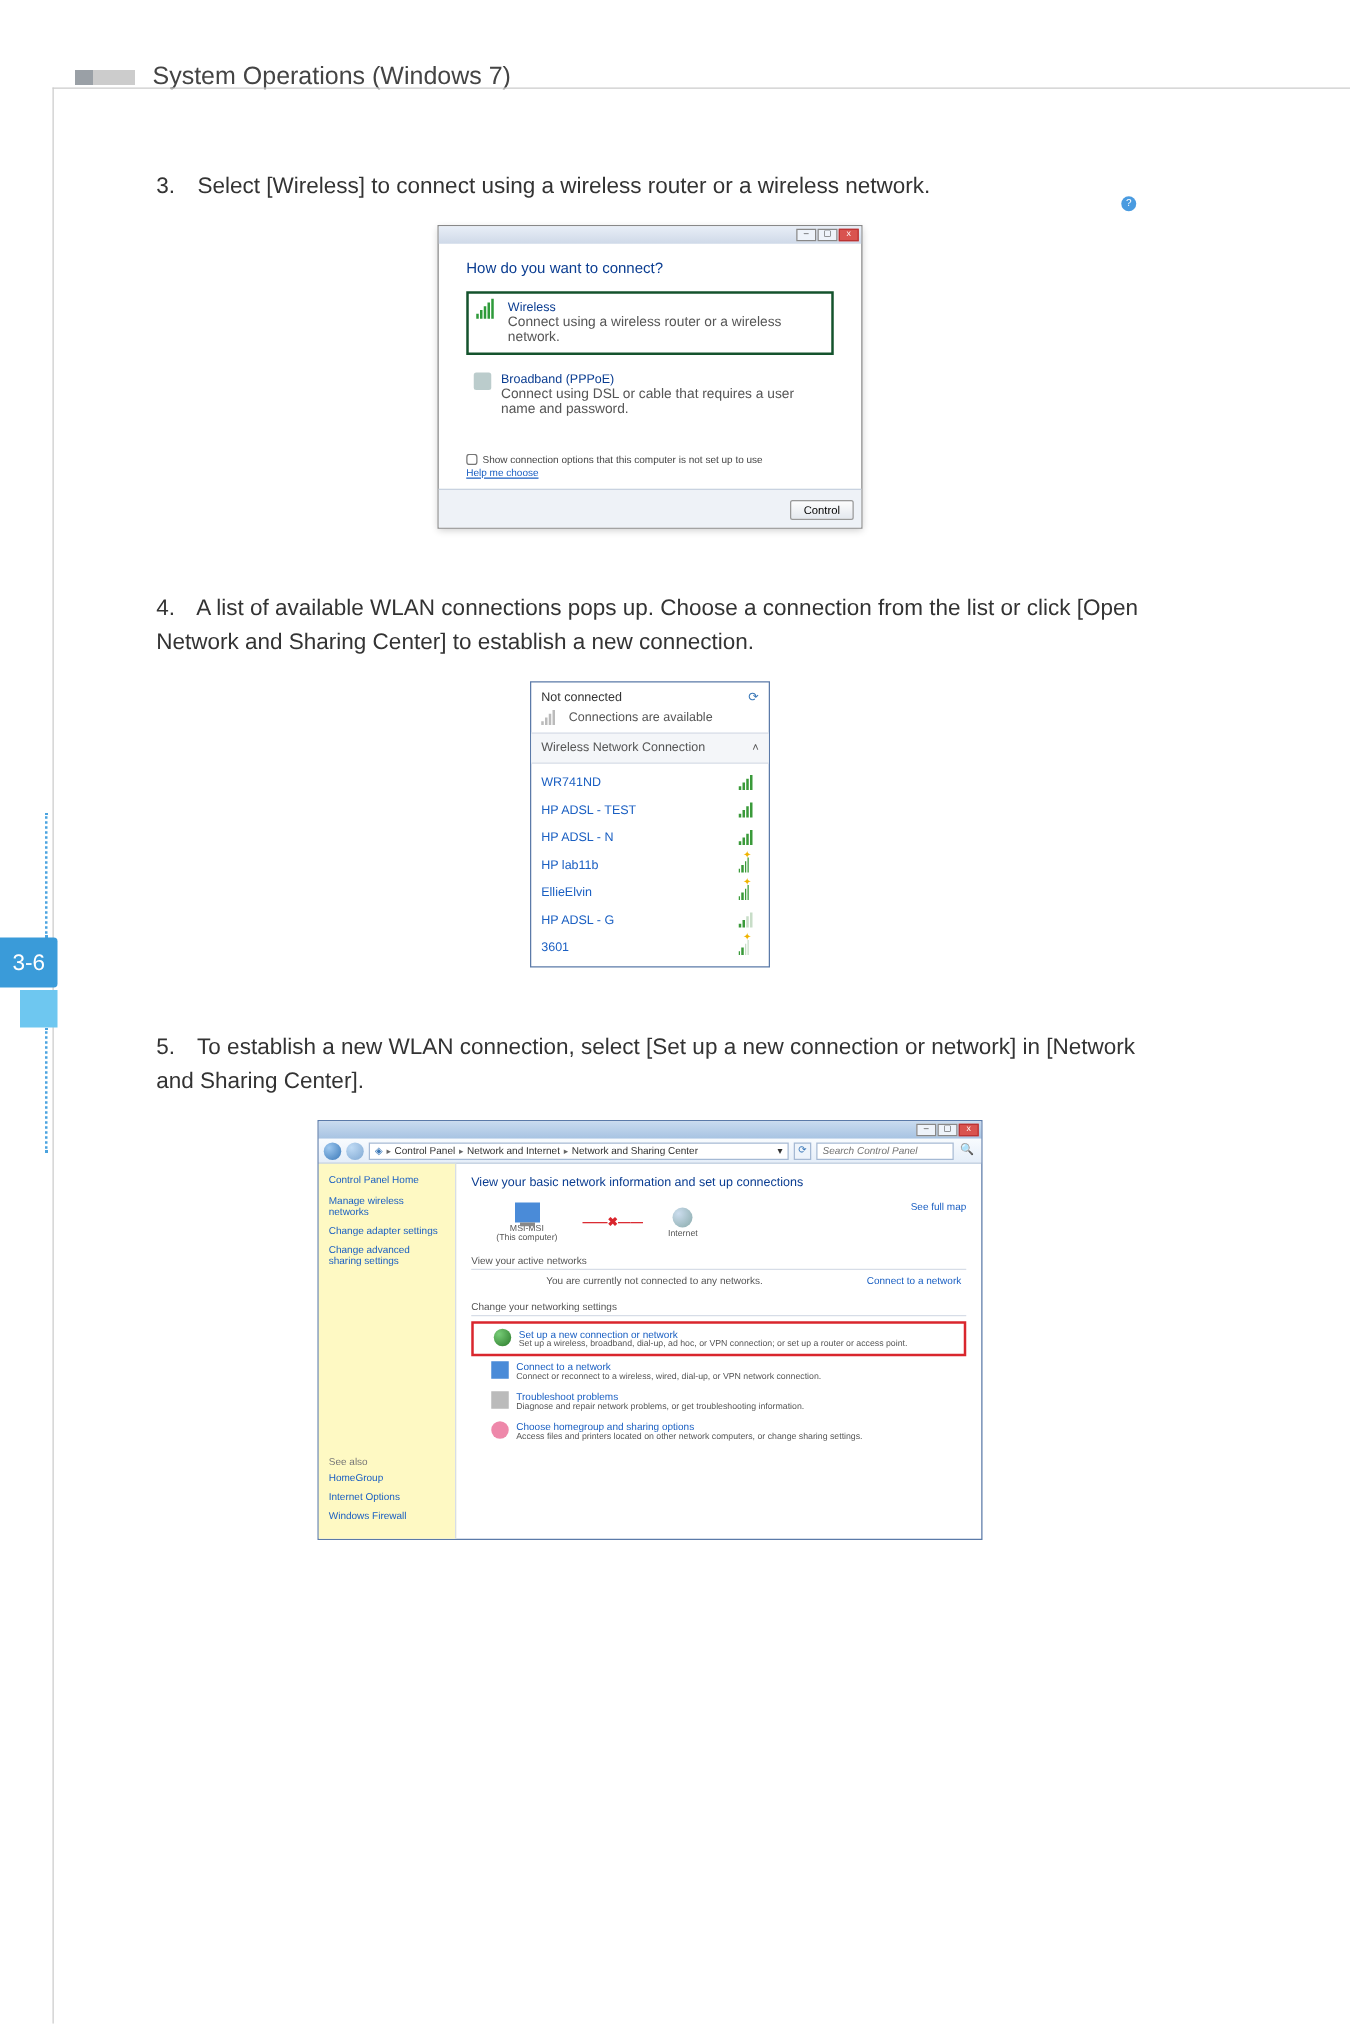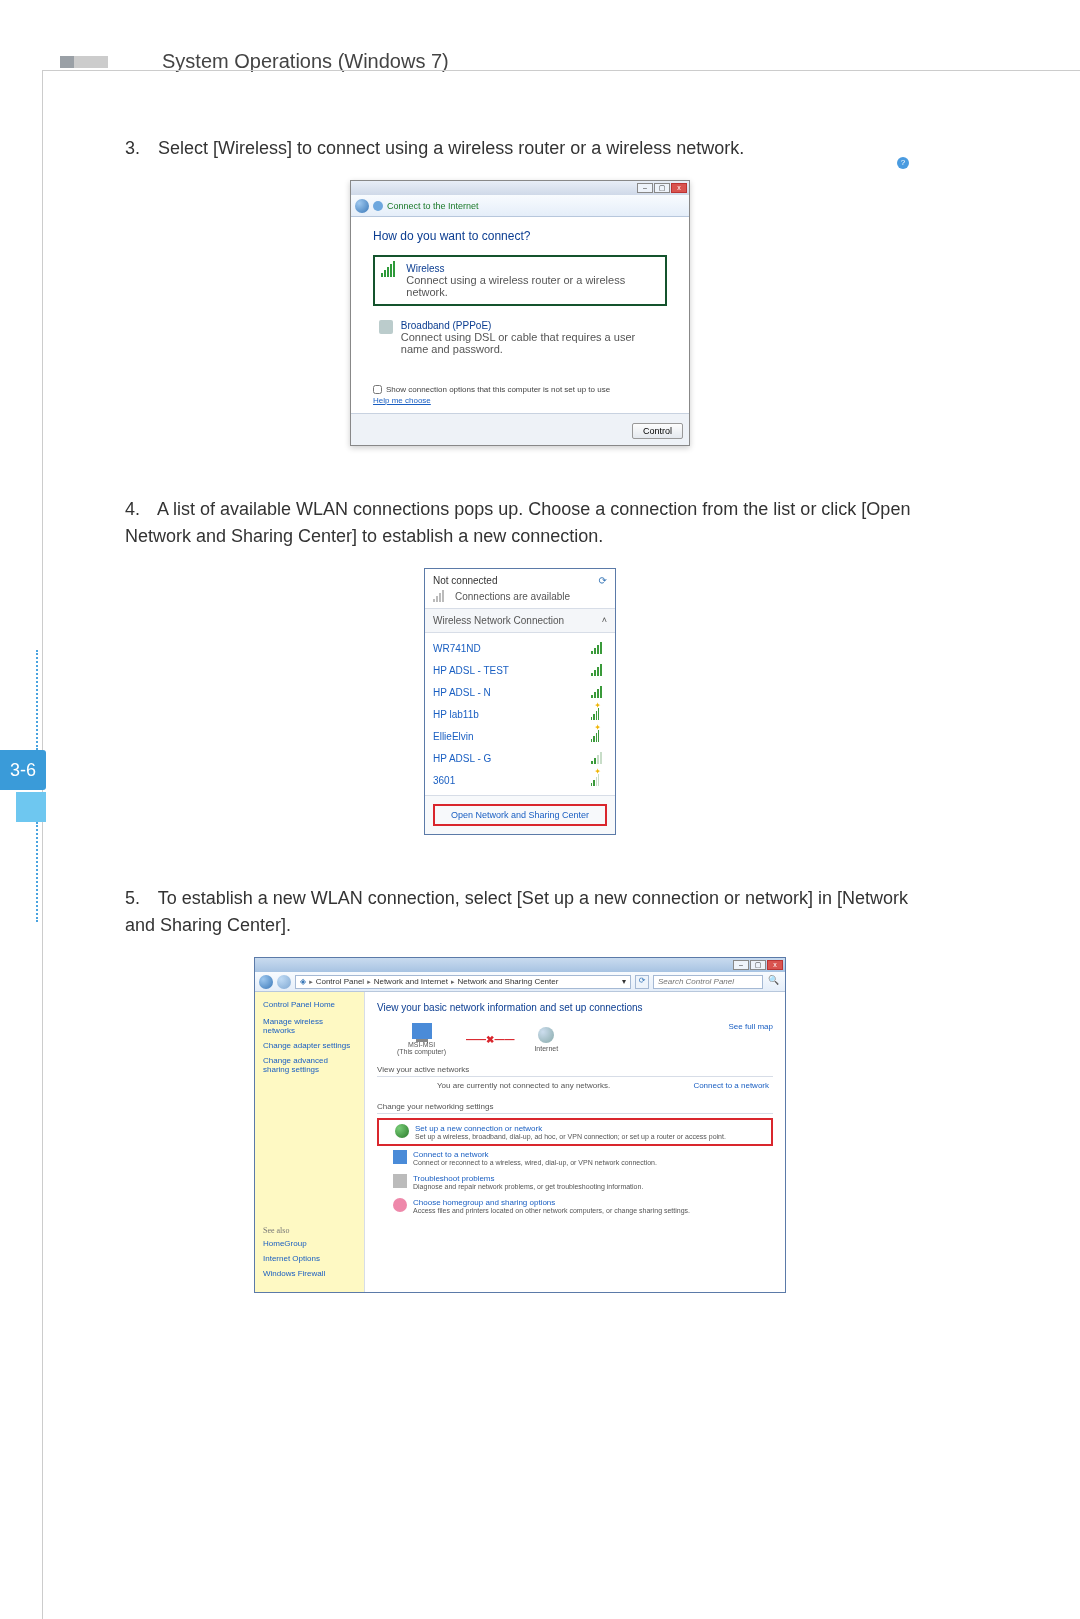--- a/index.html
+++ b/index.html
@@ -1,18 +1,18 @@
 <!DOCTYPE html>
 <html><head>
 <meta charset="utf-8">
 <style>
   * { box-sizing: border-box; margin: 0; padding: 0; }
   body { background: #fff; font-family: Arial, Helvetica, sans-serif; width: 1080px; height: 1619px; position: relative; color: #333; }
   .page-frame { position: absolute; left: 42px; top: 70px; width: 1038px; height: 1549px; border: 1px solid #ccc; border-right: none; border-bottom:none;}
-  .header-bar { position: absolute; left: 60px; top: 50px; display: flex; align-items: center; gap: 40px; }
+  .header-bar { position: absolute; left: 60px; top: 50px; display: flex; align-items: center; }
   .header-bullet { width: 48px; height: 12px; background: linear-gradient(to right,#9aa0a6 30%, #ccc 30%); margin-right: 14px; }
   .header-title { font-size: 20px; color: #444; }
   .content { position: absolute; left: 125px; top: 135px; width: 790px; }
   .step { font-size: 18px; color: #333; line-height: 1.5; margin-bottom: 18px; }
   .step .num { display:inline-block; width: 28px; }
   .side-tab { position: absolute; left: 0; top: 650px; width: 46px; }
   .side-tab .dots { width: 2px; height: 100px; border-right: 2px dotted #4aa3df; margin-left: 36px; }
   .side-tab .lbl { width: 46px; height: 40px; background: #3a9bd9; color:#fff; font-size: 18px; display:flex; align-items:center; justify-content:center; border-radius: 0 3px 3px 0;}
   .side-tab .sq { width: 30px; height: 30px; background:#6ec7f0; margin-left: 16px; margin-top:2px;}
   
@@ -120,25 +120,20 @@
     <span class="num">3.</span>
     <span>Select [Wireless] to connect using a wireless router or a wireless network.</span>
   </div>
 
   <div class="fig1">
     <div class="winbar">
       <div class="winbtn">–</div>
       <div class="winbtn">▢</div>
       <div class="winbtn cl">x</div>
     </div>
-    <div class="crumb">
-      <div class="navcircle"></div>
-      <div class="crumb-arrow"></div>
-      <span style="font-size:9px;color:#1c7a2a;">Connect to the Internet</span>
-    </div>
     <div class="body">
       <div class="q">How do you want to connect?</div>
       <div class="opt hl">
         <div class="bars-icon">
             <span></span>
             <span></span>
             <span></span>
             <span></span>
             <span></span>
           </div>
@@ -248,23 +243,20 @@
         </div>
       <div class="row">
           <span>3601</span>
           <div class="sig star w">
             <span></span>
             <span></span>
             <span></span>
             <span></span>
           </div>
         </div>
-    </div>
-    <div class="ft">
-      <div class="onsc">Open Network and Sharing Center</div>
     </div>
   </div>
 
   <div class="step">
     <span class="num">5.</span>
     <span>To establish a new WLAN connection, select [Set up a new connection or network] in [Network and Sharing Center].</span>
   </div>
 
   <div class="fig3">
     <div class="tb">
@@ -290,21 +282,21 @@
       <div class="mag">🔍</div>
     </div>
     <div class="qmark">?</div>
     <div class="main">
       <div class="side">
         <div class="hm">Control Panel Home</div>
         <a>Manage wireless networks</a>
         <a>Change adapter settings</a>
         <a>Change advanced sharing settings</a>
         <div class="sa">
-          <div style="color:#777;margin-bottom:4px;font-family:Liberation Serif, serif;">See also</div>
+          <div style="color:#777;margin-bottom:4px;">See also</div>
           <a>HomeGroup</a>
           <a>Internet Options</a>
           <a>Windows Firewall</a>
         </div>
       </div>
       <div class="pane">
         <h4>View your basic network information and set up connections</h4>
         <div class="fullmap">See full map</div>
         <div class="netmap">
           <div class="node">

